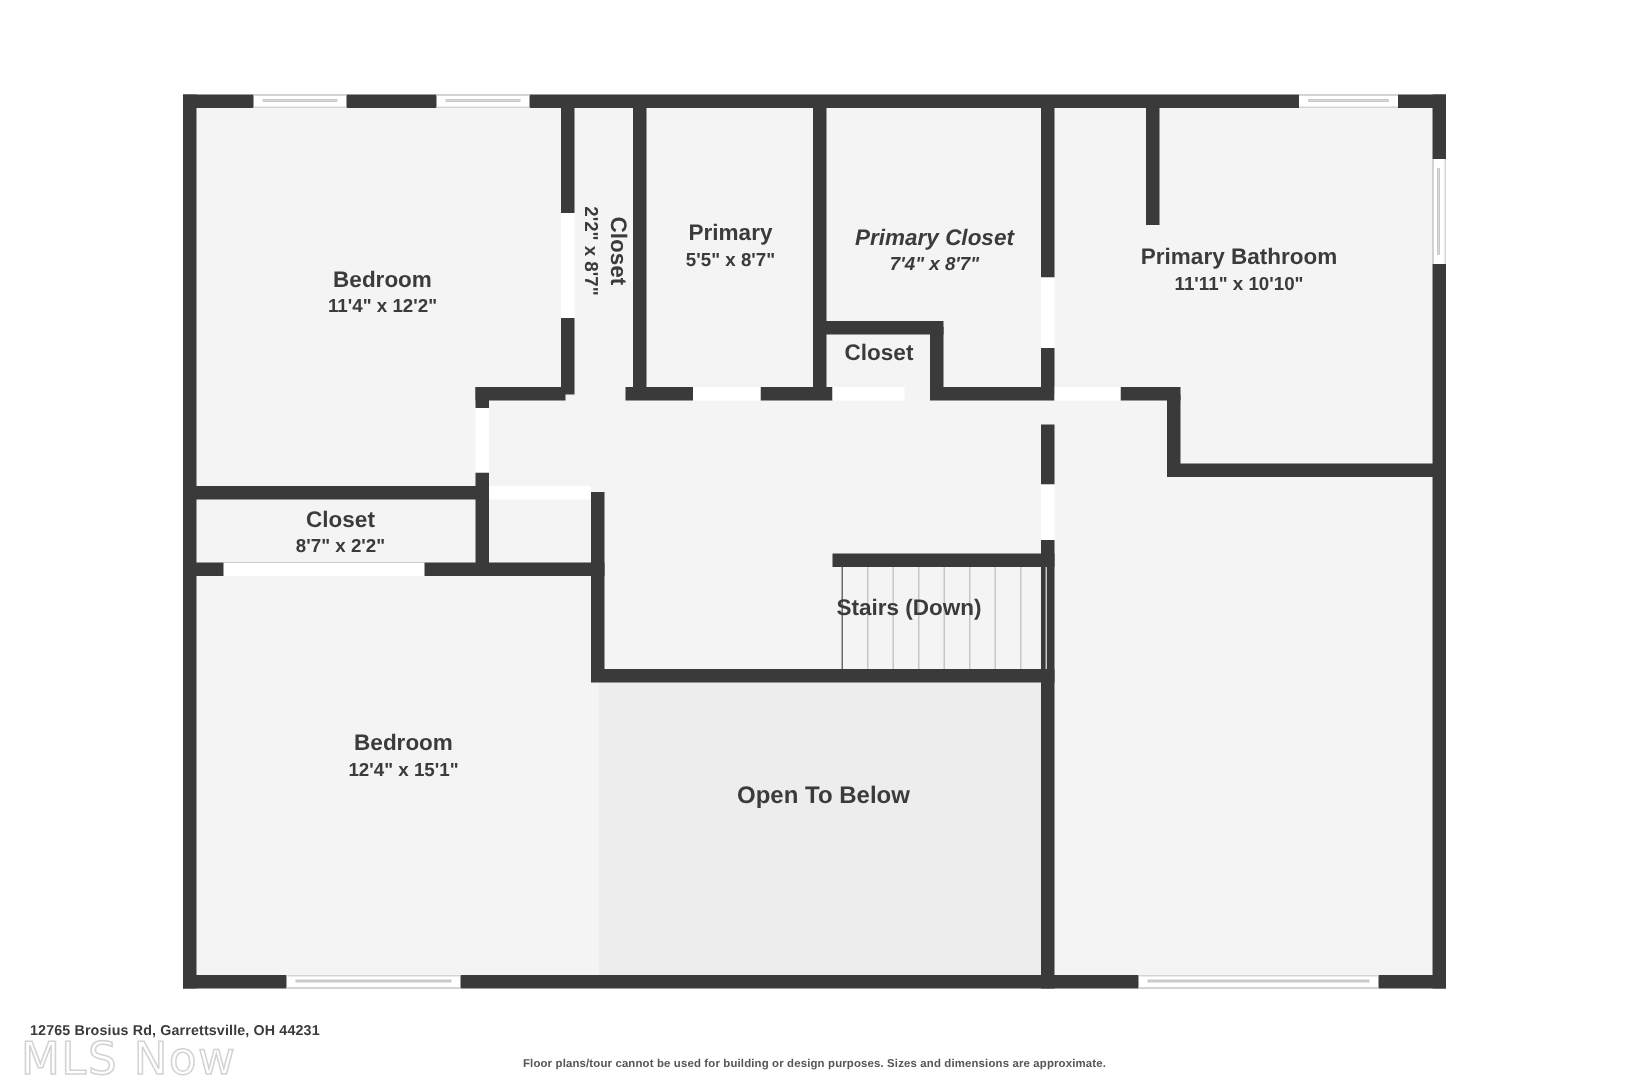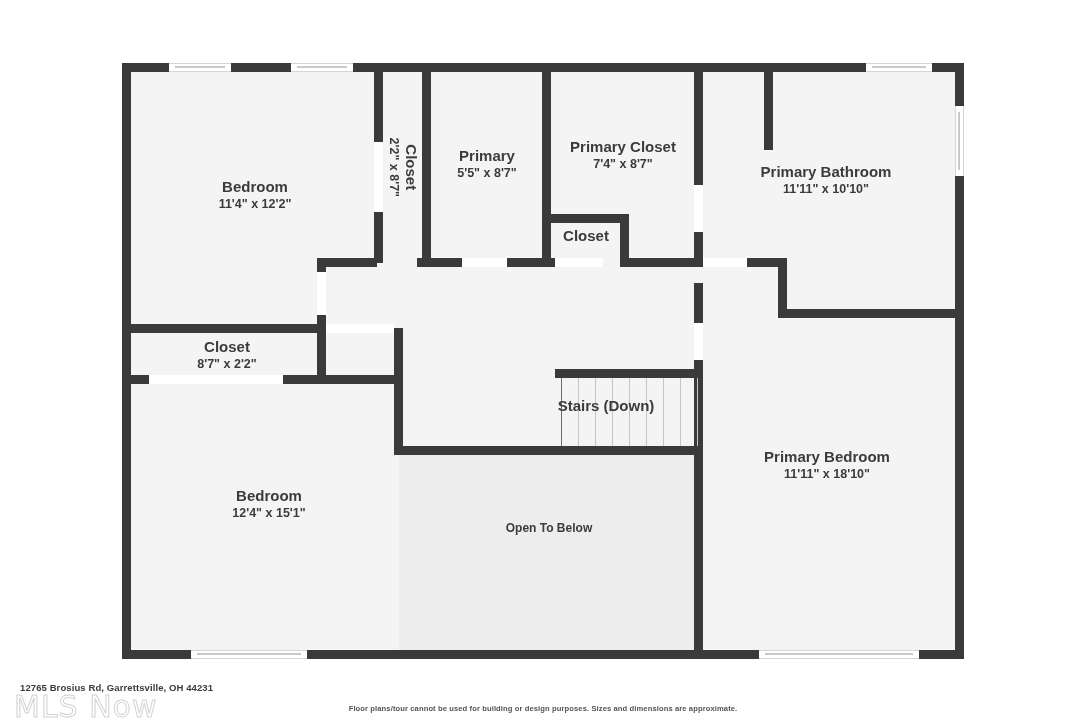--- a/index.html
+++ b/index.html
@@ -127,21 +127,21 @@
   <div class="lbl vert" style="left:212px;top:78px;width:120px;">
     <div class="nm">Closet</div>
     <div class="dm">2'2" x 8'7"</div>
   </div>
 
   <div class="lbl" style="left:276px;top:75px;width:160px;">
     <div class="nm">Primary</div>
     <div class="dm">5'5" x 8'7"</div>
   </div>
 
-  <div class="lbl" style="left:406px;top:66px;width:172px;">
+  <div class="lbl" style="left:406px;top:78px;width:172px;font-style:italic;">
     <div class="nm">Primary Closet</div>
     <div class="dm">7'4" x 8'7"</div>
   </div>
 
   <div class="lbl" style="left:580px;top:91px;width:230px;">
     <div class="nm">Primary Bathroom</div>
     <div class="dm">11'11" x 10'10"</div>
   </div>
 
   <div class="lbl plain" style="left:416px;top:155px;width:78px;">
@@ -156,25 +156,21 @@
   <div class="lbl" style="left:58px;top:415px;width:160px;">
     <div class="nm">Bedroom</div>
     <div class="dm">12'4" x 15'1"</div>
   </div>
 
   <div class="lbl plain" style="left:406px;top:325px;width:138px;">
     <div class="nm">Stairs (Down)</div>
   </div>
 
   <div class="lbl plain" style="left:268px;top:449px;width:300px;">
-    <div class="nm" style="font-size:12px;">Open To Below</div>
+    <div class="nm" style="font-size:16px;">Open To Below</div>
   </div>
 
-  <div class="lbl" style="left:586px;top:376px;width:220px;">
-    <div class="nm">Primary Bedroom</div>
-    <div class="dm">11'11" x 18'10"</div>
-  </div>
 
 </div>
 
 <div id="addr">12765 Brosius Rd, Garrettsville, OH 44231</div>
 <div id="watermark">MLS Now</div>
 <div id="disclaimer">Floor plans/tour cannot be used for building or design purposes. Sizes and dimensions are approximate.</div>
 
 </body></html>

